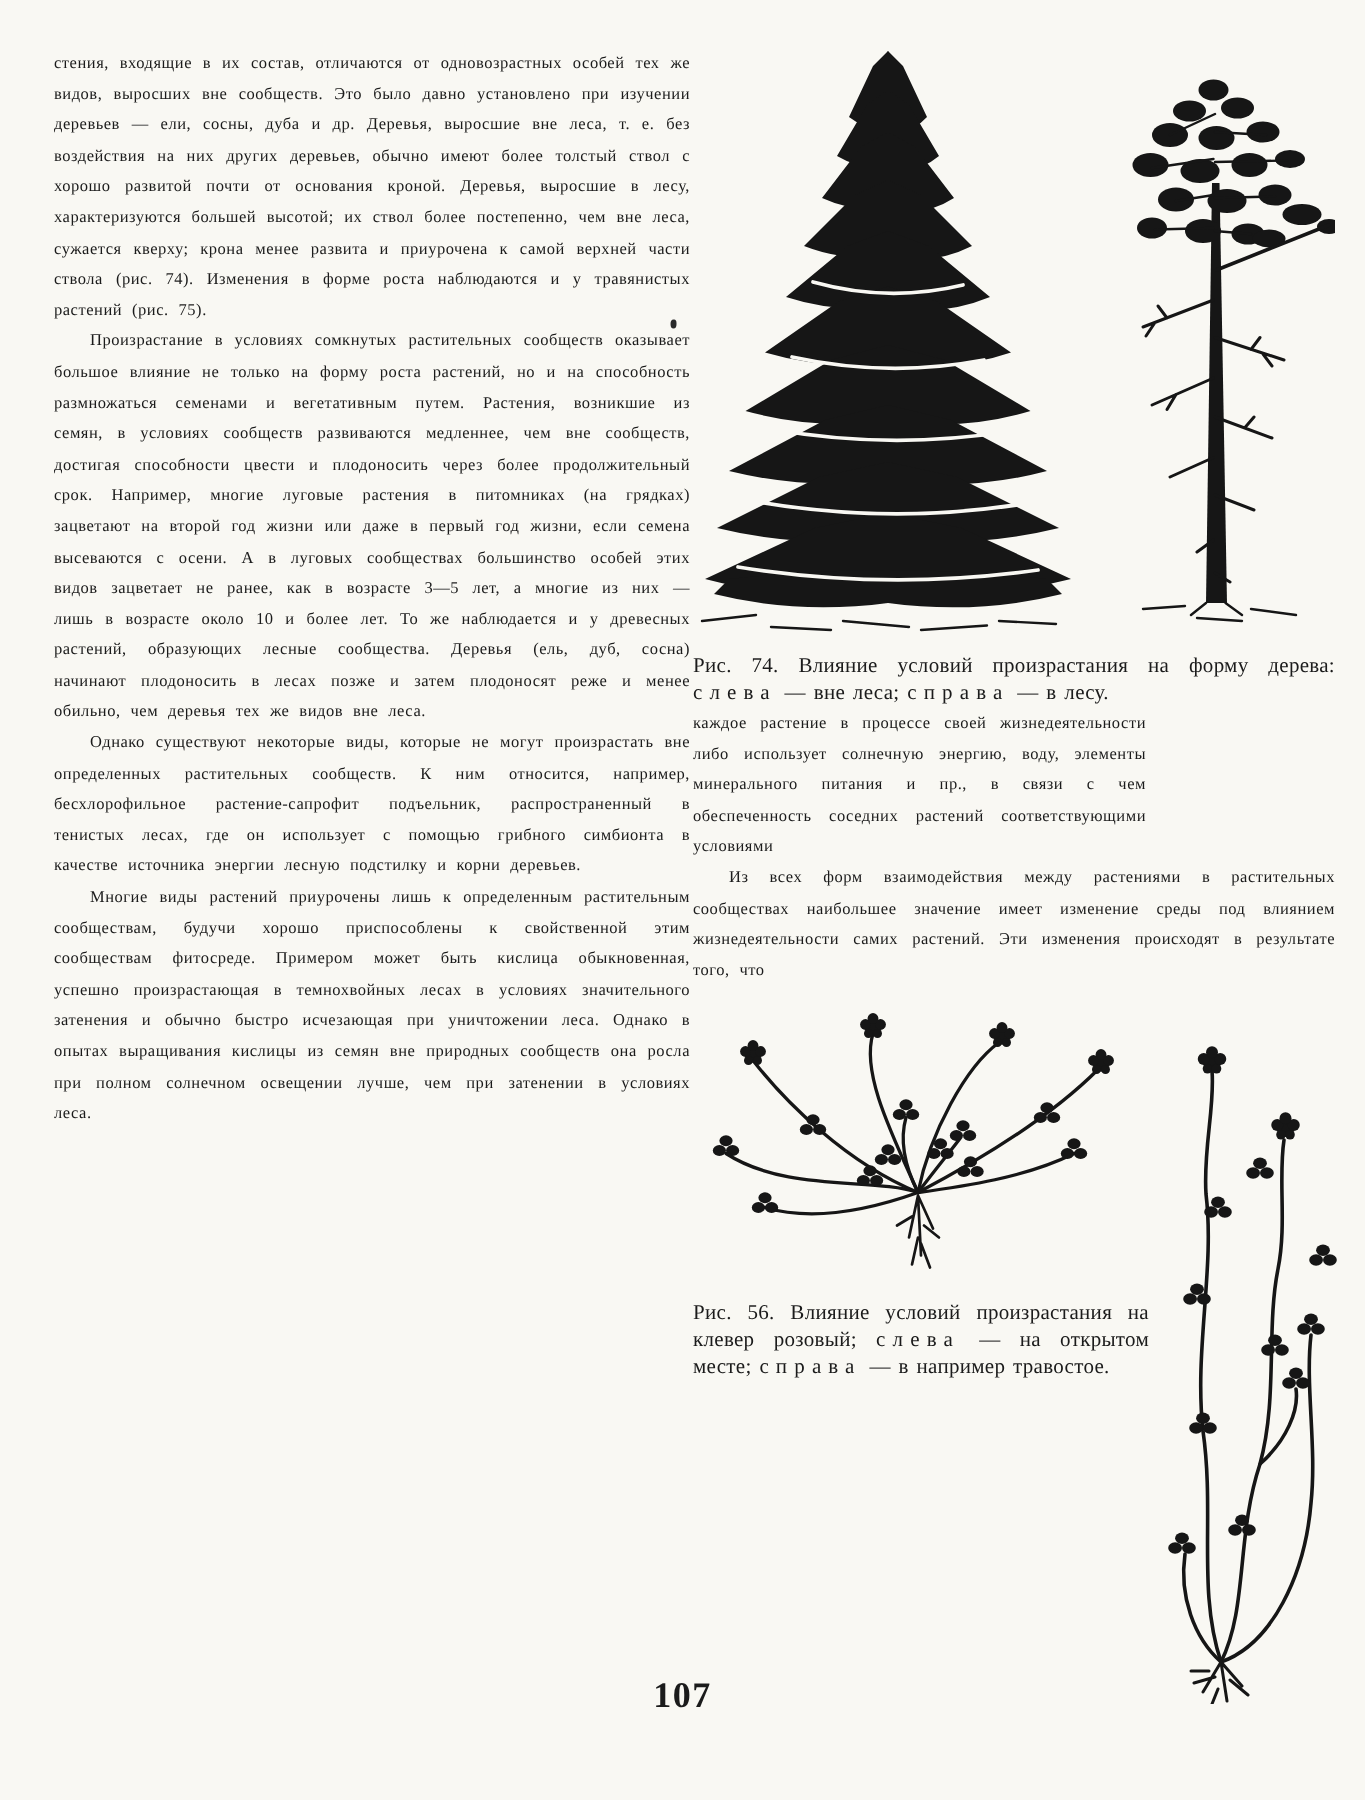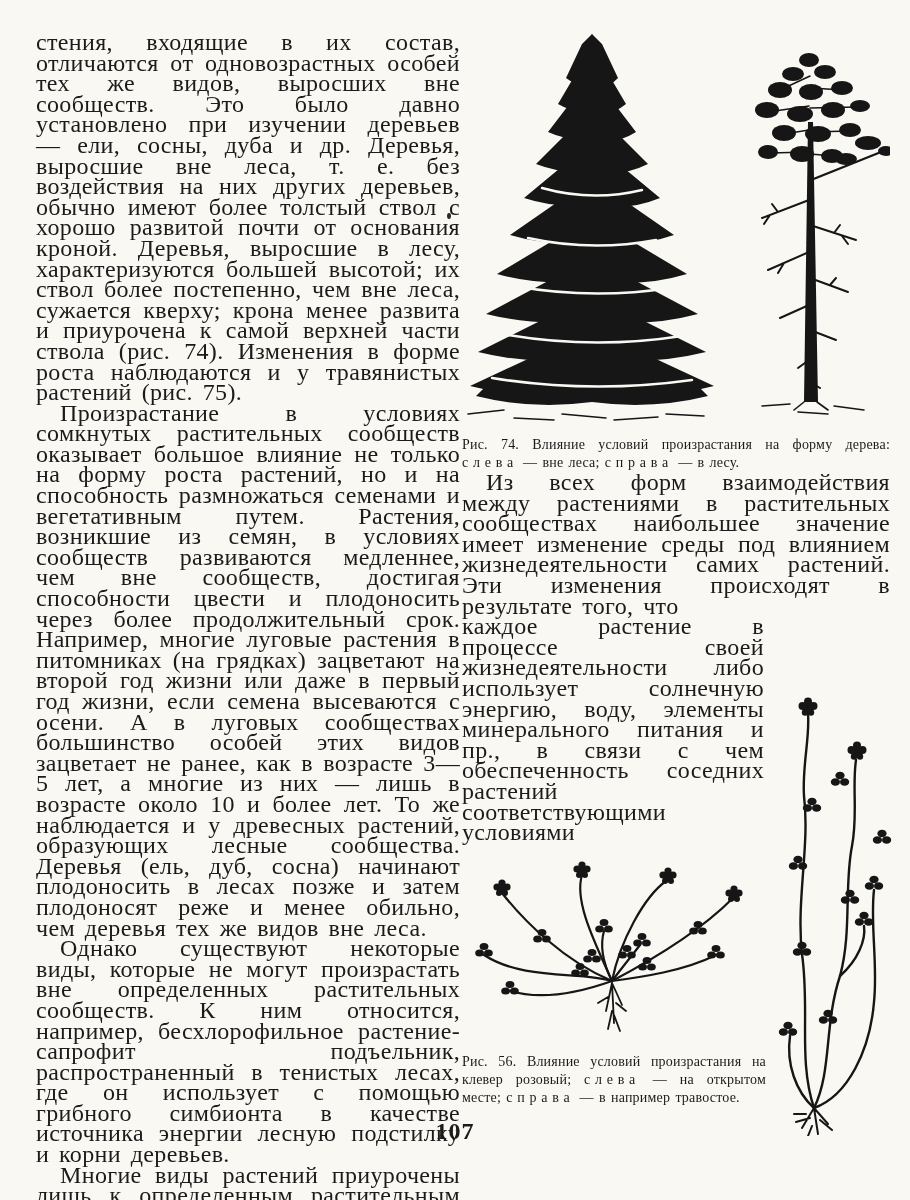--- a/index.html
+++ b/index.html
@@ -6,21 +6,21 @@
   .page{
     position:relative;width:910px;height:1200px;margin:0 auto;
     background:#f9f8f3;color:#1b1b1b;overflow:hidden;
     font-family:"Liberation Serif","DejaVu Serif",serif;
   }
   .col{position:absolute;top:32px;}
   .col-left{left:36px;width:424px;}
   .col-right{left:462px;width:428px;top:30px;}
   .para{
     margin:0;text-align:justify;
-    font-size:24px;line-height:20.6px;
+    font-size:11px;line-height:20.6px;
     letter-spacing:.35px;word-spacing:3.5px;
     text-indent:24px;
   }
   .noindent{text-indent:0;}
   .narrow{width:302px;}
   .fig{display:block;margin:0;}
   .caption{
     text-align:justify;font-size:14px;line-height:18px;
     letter-spacing:.2px;word-spacing:1.5px;margin-top:4px;
   }
@@ -116,22 +116,22 @@
 
     <div class="caption">
       <span>Рис. 74.</span>
       <span>Влияние условий произрастания на форму дерева:</span>
       <span class="spaced">слева</span>
       <span>— вне леса;</span>
       <span class="spaced">справа</span>
       <span>— в лесу.</span>
     </div>
 
+    <p class="para noindent narrow">каждое растение в процессе своей жизнедеятельности либо использует солнечную энергию, воду, элементы минерального питания и пр., в связи с чем обеспеченность соседних растений соответствующими условиями</p>
     <p class="para">Из всех форм взаимодействия между растениями в растительных сообществах наибольшее значение имеет изменение среды под влиянием жизнедеятельности самих растений. Эти изменения происходят в результате того, что</p>
-    <p class="para noindent narrow">каждое растение в процессе своей жизнедеятельности либо использует солнечную энергию, воду, элементы минерального питания и пр., в связи с чем обеспеченность соседних растений соответствующими условиями</p>
 
     <svg class="fig fig75" width="300" height="192" viewBox="0 0 300 192">
       <defs>
         <g id="lf" class="ink">
           <ellipse cx="0" cy="-4.5" rx="4.4" ry="3.6"></ellipse>
           <ellipse cx="-4.4" cy="2" rx="4.4" ry="3.6"></ellipse>
           <ellipse cx="4.4" cy="2" rx="4.4" ry="3.6"></ellipse>
         </g>
         <g id="fl" class="ink">
           <circle r="5.5"></circle>

